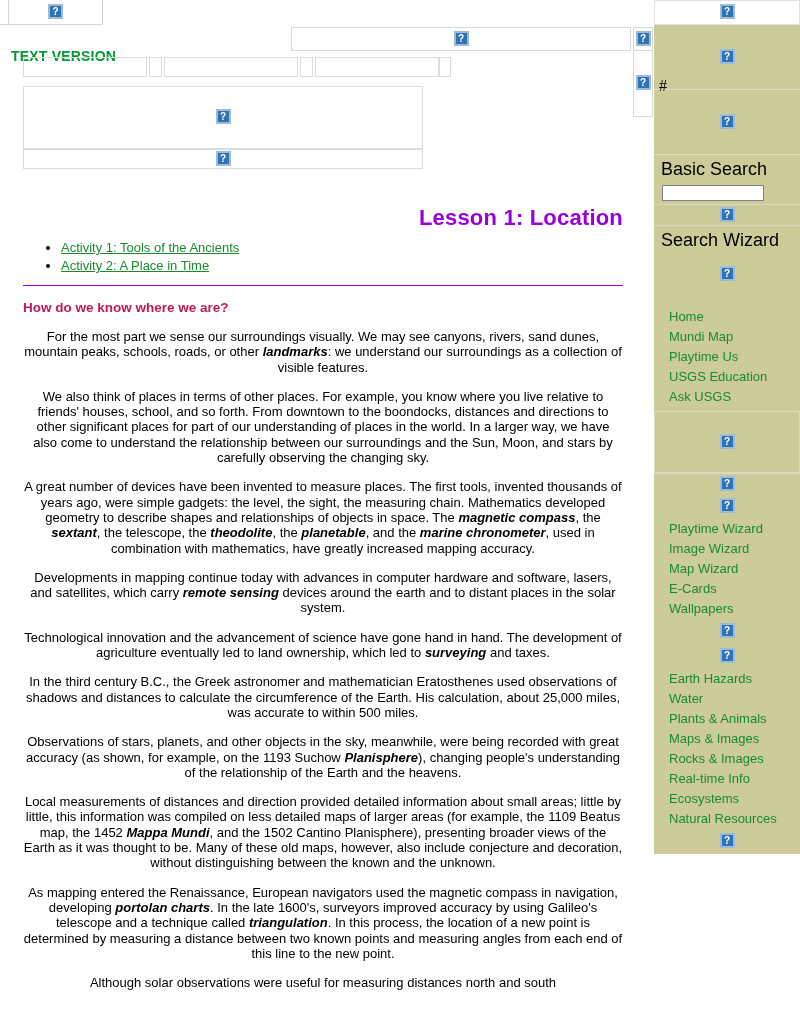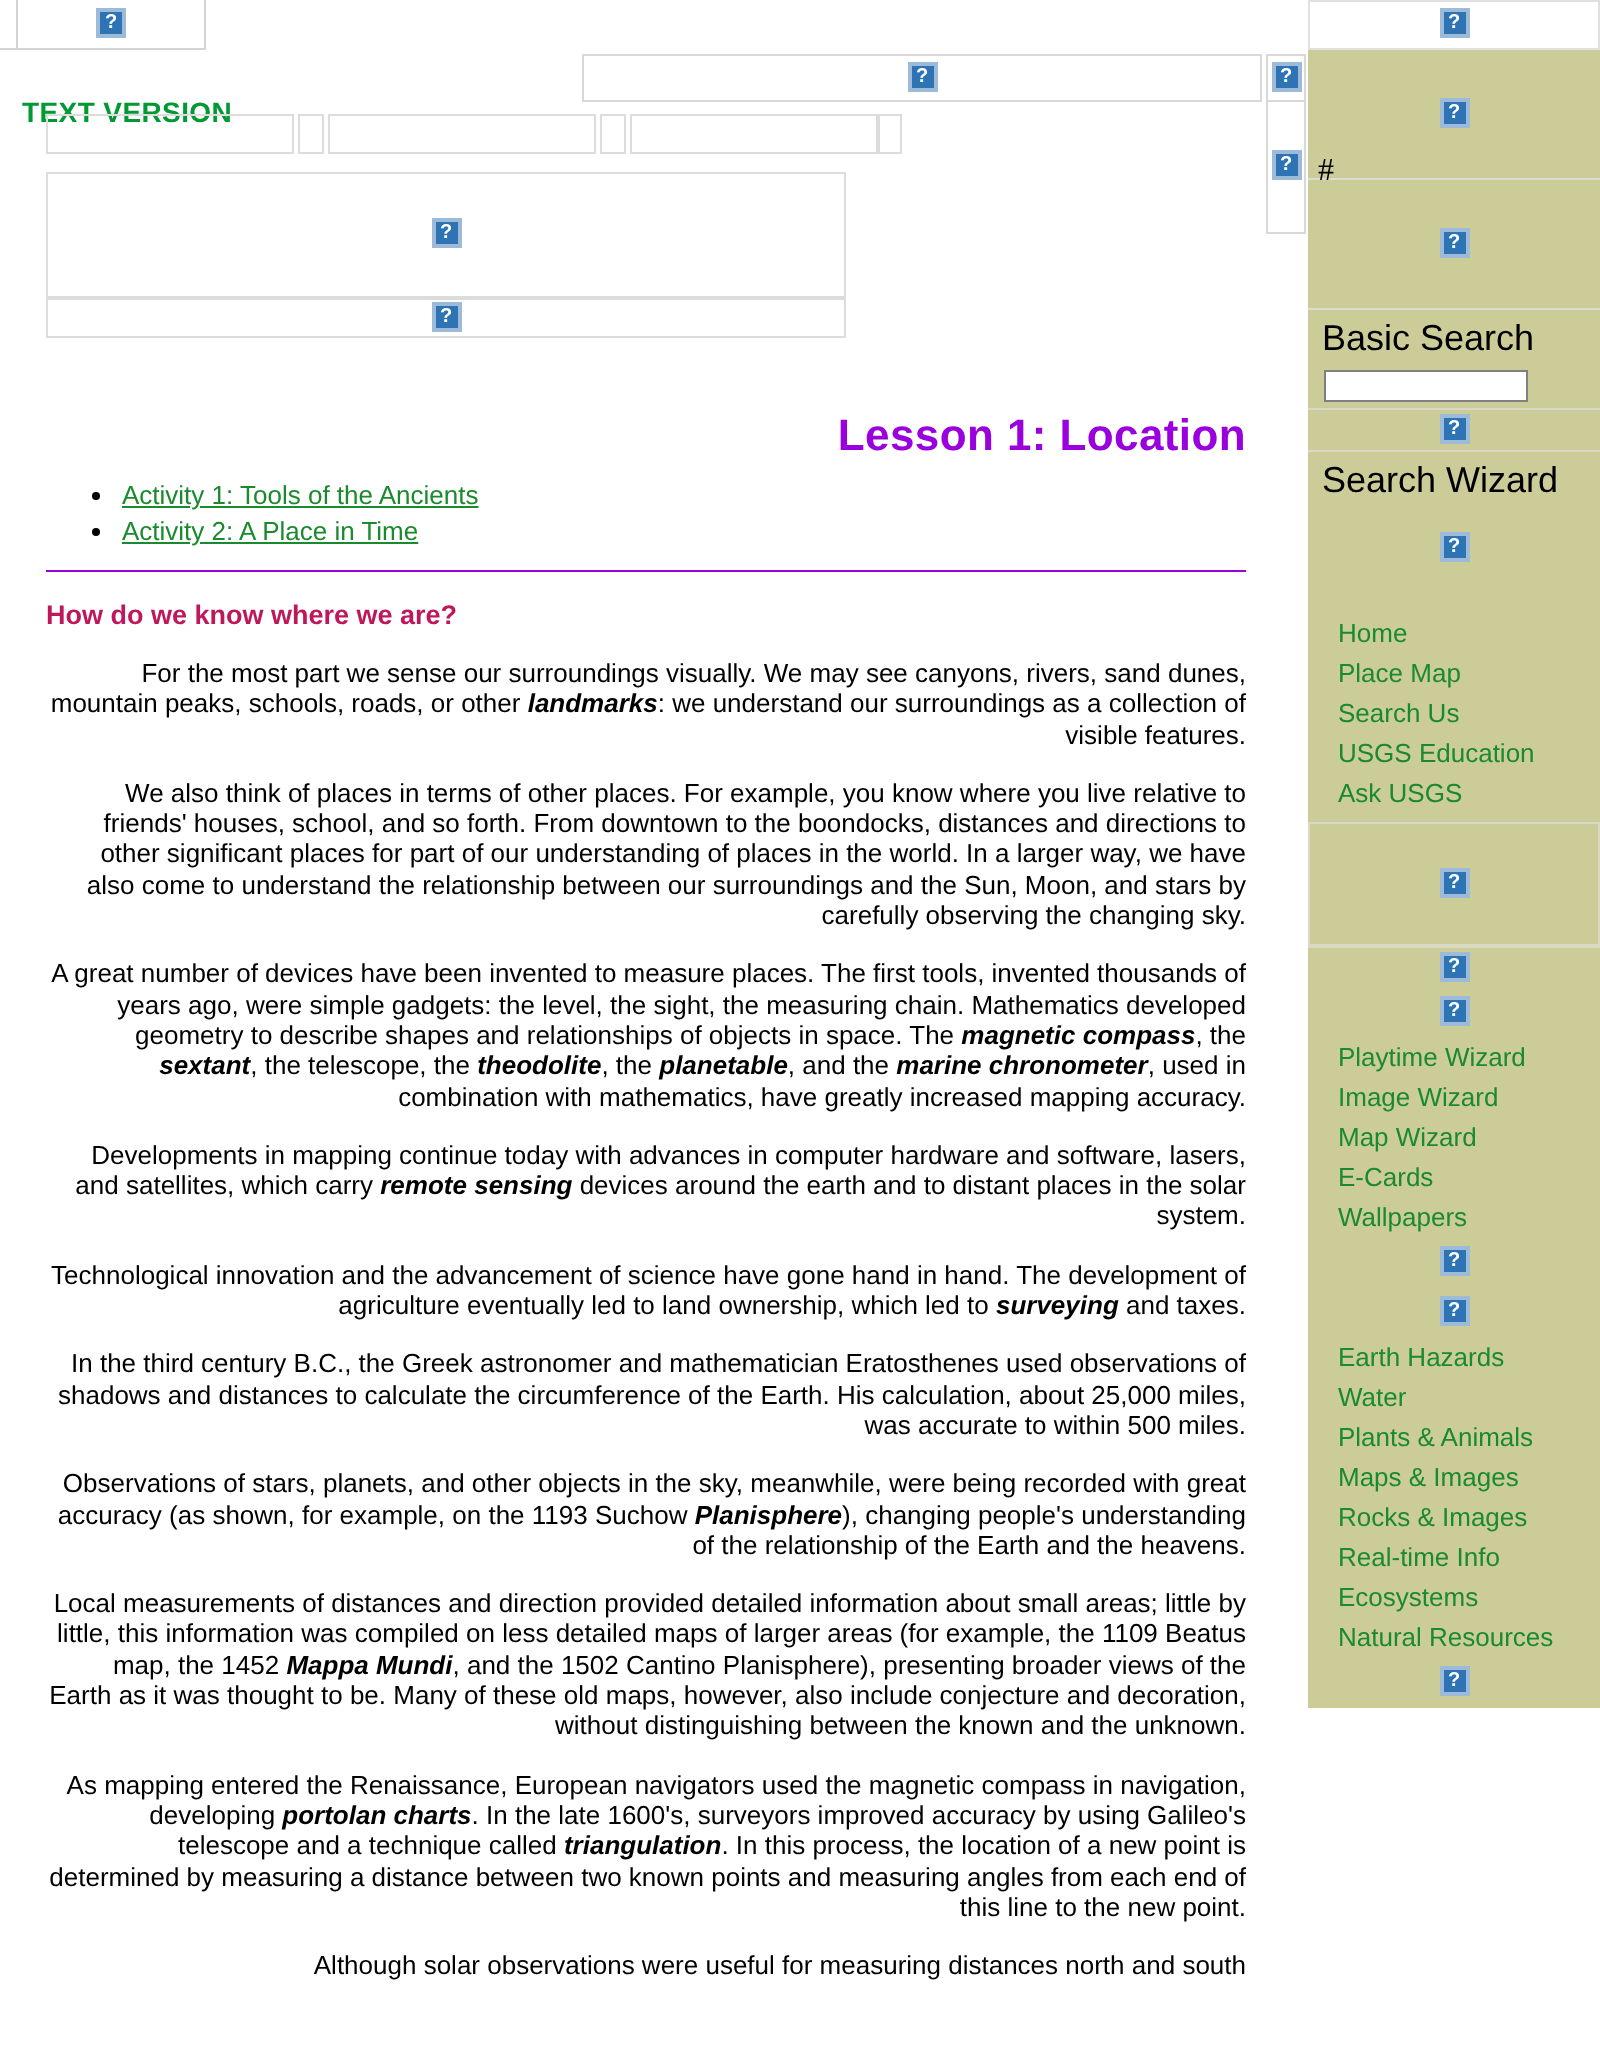--- a/index.html
+++ b/index.html
@@ -151,21 +151,21 @@
     margin: 0 0 14px 0;
     color: #be185d;
     font-size: 13.5px;
     font-weight: bold;
   }
   p.body {
     margin: 0 0 14px 0;
     font-size: 13px;
     line-height: 15.3px;
     color: #000000;
-    text-align: right;
+    text-align: center;
   }
   p.body b { font-weight: bold; font-style: italic; }
 
   
   .sidebar {
     position: absolute;
     left: 654px; top: 0;
     width: 146px; height: 1024px;
     background: #ffffff;
   }
@@ -340,24 +340,24 @@
       <div class="sb-wizbox">
         <span class="brokenimg"></span>
       </div>
 
       <div class="sb-gap"></div>
       <ul class="sb-links" id="nav-primary">
           <li>
             <a href="#">Home</a>
           </li>
           <li>
-            <a href="#">Place Map</a>
-          </li>
-          <li>
-            <a href="#">Search Us</a>
+            <a href="#">Mundi Map</a>
+          </li>
+          <li>
+            <a href="#">Playtime Us</a>
           </li>
           <li>
             <a href="#">USGS Education</a>
           </li>
           <li>
             <a href="#">Ask USGS</a>
           </li>
         </ul>
 
       <div class="sb-bigbox">

